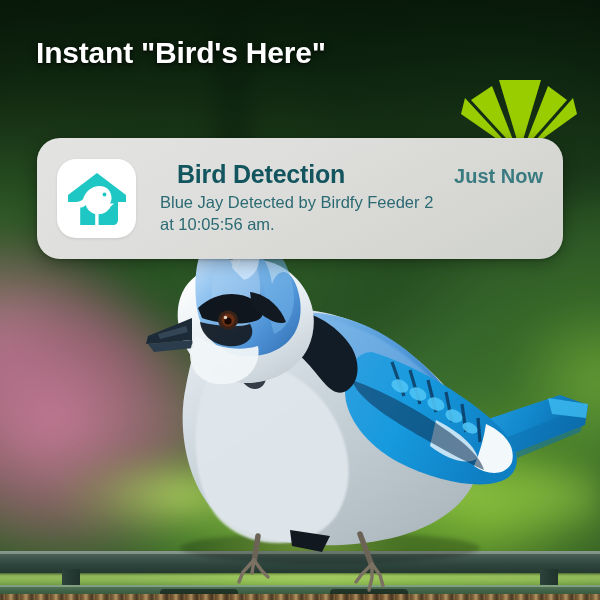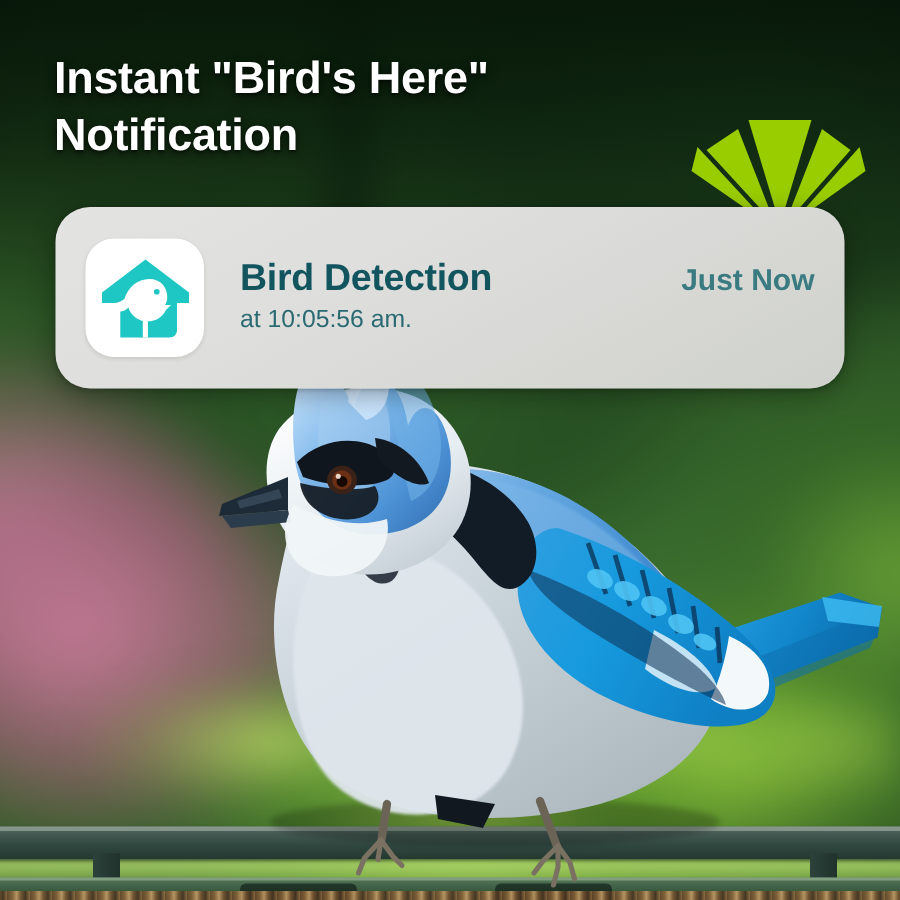--- a/index.html
+++ b/index.html
@@ -167,20 +167,21 @@
     align-items: baseline;
     justify-content: space-between;
     gap: 10px;
   }
   .card-title {
     color: #13555f;
     font-size: 25px;
     font-weight: bold;
     letter-spacing: -0.2px;
     white-space: nowrap;
+    margin-left: 17px;
   }
   .card-time {
     color: #3a7b81;
     font-size: 20px;
     font-weight: bold;
     white-space: nowrap;
     flex: 0 0 auto;
     padding-right: 2px;
     text-align: right;
   }
@@ -373,21 +374,20 @@
       <path d="M372 564 L362 574 L356 582"></path>
       <path d="M372 564 L380 575 L383 586"></path>
       <path d="M372 564 L372 578 L369 590"></path>
     </g>
 
     <path d="M290 530 L330 536 L322 552 L292 546 Z" fill="#111820"></path>
   </svg>
 
   <div class="headline">
     <div>Instant "Bird's Here"</div>
-    <div>Notification</div>
   </div>
 
   <svg class="burst" viewBox="0 0 130 90">
 
     <polygon points="65,88 44,18 86,18" fill="#9ACD00"></polygon>
 
     <polygon points="62,88 16,38 37,24" fill="#9ACD00"></polygon>
 
     <polygon points="68,88 112,38 93,24" fill="#9ACD00"></polygon>
 
@@ -420,19 +420,20 @@
         <circle cx="38.5" cy="26.5" r="1.9" fill="#1fc7c4"></circle>
       </svg>
     </div>
 
     <div class="card-body">
       <div class="card-top-row">
         <span class="card-title">Bird Detection</span>
         <span class="card-time">Just Now</span>
       </div>
       <div class="card-text">
+        <div>Blue Jay Detected by Birdfy Feeder 2</div>
         <div>at 10:05:56 am.</div>
       </div>
     </div>
 
   </div>
 
 </div>
 
 </body></html>

